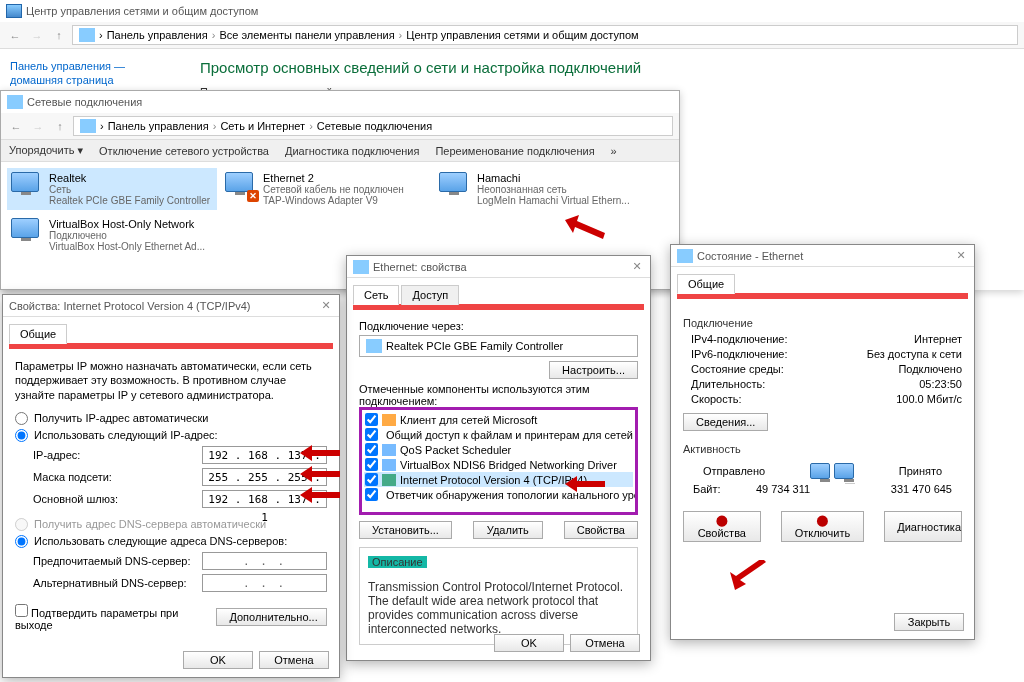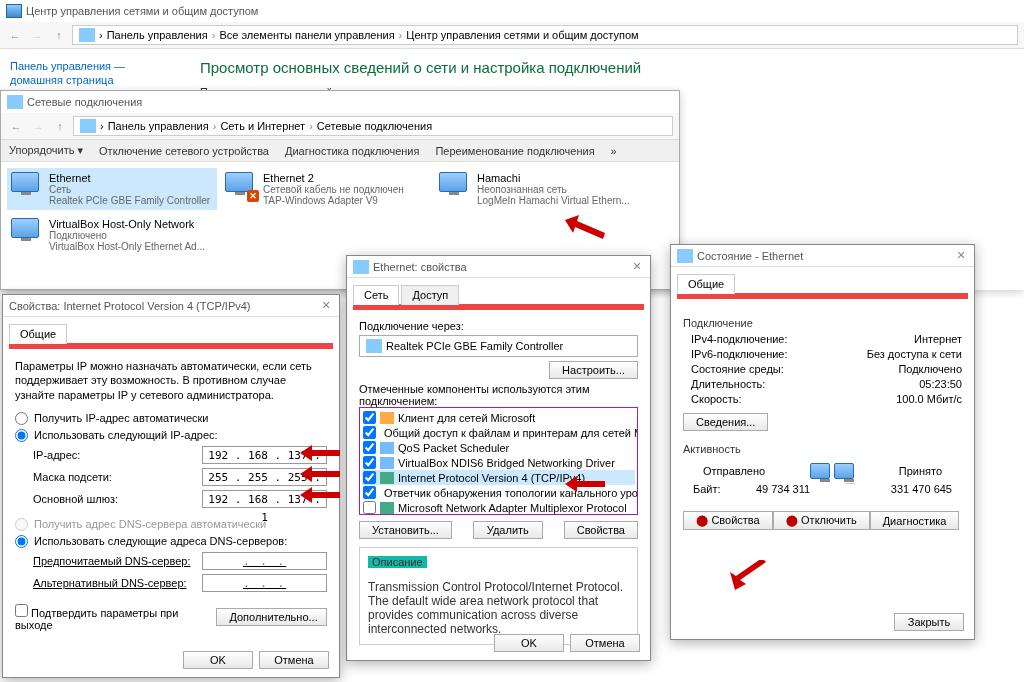--- a/index.html
+++ b/index.html
@@ -40,30 +40,30 @@
   .tab{padding:3px 10px;border:1px solid #ccc;border-bottom:none;background:#fff;margin-right:2px;font-size:11px;position:relative;top:1px;}
   .tab.active{background:#fff;border-bottom:1px solid #fff;}
   .tab.inactive{background:#f0f0f0;}
   .dcontent{padding:10px 12px;font-size:11px;}
   .groupbox{border:1px solid #ccc;padding:8px;margin-bottom:8px;font-size:11px;}
   .grouptitle{background:#14b8a6;margin-top:-14px;margin-bottom:12px;padding:0 4px;display:inline-block;color:#0a6e3a;font-size:11px;}
   .btn{border:1px solid #aaa;background:linear-gradient(#fff,#e8e8e8);padding:2px 12px;font-size:11px;cursor:pointer;min-width:70px;}
   .row{display:flex;align-items:center;margin-bottom:4px;gap:6px;}
   .ipfield{border:1px solid #999;background:#fff;width:130px;height:18px;text-align:center;font-family:monospace;font-size:11px;line-height:18px;}
   .radio,.checkbox{width:13px;height:13px;}
-  .checklist{border:1px solid #a21caf;height:108px;overflow-y:auto;padding:2px;}
+  .checklist{border:3px solid #a21caf;height:108px;overflow-y:auto;padding:2px;}
   .checklist .item{display:flex;align-items:center;gap:4px;padding:1px;font-size:11px;white-space:nowrap;}
   .checklist .item.sel{background:#cce8ff;}
   .net-icon{width:14px;height:12px;display:inline-block;}
   .ni-client{background:#fa4;}
   .ni-share{background:#6c6;}
   .ni-sched{background:#7bf;}
   .ni-drv{background:#7bf;}
   .ni-proto{background:#4a8;}
-  .btnrow{display:flex;gap:0;justify-content:center;margin-top:6px;}
+  .btnrow{display:flex;gap:20px;justify-content:center;margin-top:6px;}
   .closebtn{width:14px;height:14px;text-align:center;line-height:12px;color:#888;cursor:pointer;margin-left:auto;}
   .kv-row{display:flex;justify-content:space-between;margin-bottom:3px;}
   .activity-graph{display:flex;align-items:center;justify-content:space-between;padding:4px 20px;}
   .dual-monitor{display:flex;gap:4px;align-items:center;}
   .arrow{position:absolute;pointer-events:none;}
   .dotline{letter-spacing:2px;color:#666;}
   .label-col{width:170px;}
   .small-icon{width:16px;height:14px;display:inline-block;vertical-align:middle;}
 </style>
 </head>
@@ -137,21 +137,21 @@
     <span class="item">Диагностика подключения</span>
     <span class="item">Переименование подключения</span>
     <span class="item">»</span>
   </div>
   <div class="nc-body" id="nc-adapters">
       <div class="adapter selected">
         <div class="icon">
           <div class="monitor"></div>
         </div>
     <div class="txt">
-          <div>Ethernet</div>
+          <div>Realtek</div>
           <div>Сеть</div>
           <div>Realtek PCIe GBE Family Controller</div>
         </div>
       </div>
       <div class="adapter">
         <div class="icon">
           <div class="monitor"></div>
           <div class="xmark">✕</div>
         </div>
     <div class="txt">
@@ -286,25 +286,20 @@
         <div class="item sel">
           <input type="checkbox" checked="" style="">
     <span class="net-icon ni-proto"></span>
     <span>Internet Protocol Version 4 (TCP/IPv4)</span>
         </div>
         <div class="item">
           <input type="checkbox" checked="" style="">
     <span class="net-icon ni-proto"></span>
     <span>Ответчик обнаружения топологии канального уров</span>
         </div>
-        <div class="item">
-          <input type="checkbox" style="">
-    <span class="net-icon ni-proto"></span>
-    <span>Microsoft Network Adapter Multiplexor Protocol</span>
-        </div>
       </div>
     <div class="btnrow" style="justify-content:space-between;">
       <button class="btn">Установить...</button>
       <button class="btn">Удалить</button>
       <button class="btn">Свойства</button>
     </div>
     <div class="groupbox" style="margin-top:8px;">
       <div class="grouptitle" style="color:#333;">Описание</div>
       <div style="font-size:12px;color:#333;">Transmission Control Protocol/Internet Protocol. The default wide area network protocol that provides communication across diverse interconnected networks.</div>
     </div>
@@ -350,21 +345,21 @@
     </div>
 
     <div class="row" style="margin-top:10px;">
         <input type="radio" name="dnsmode" class="radio" disabled="" style="">
         <span style="color:#999;">Получить адрес DNS-сервера автоматически</span>
       </div>
     <div class="row">
         <input type="radio" name="dnsmode" class="radio" checked="" style="">
         <span>Использовать следующие адреса DNS-серверов:</span>
       </div>
-    <div style="margin-left:18px;text-decoration:underline;">
+    <div style="margin-left:18px;">
       <div class="row">
           <span class="label-col">Предпочитаемый DNS-сервер:</span>
           <div class="ipfield dotline">.       .       .</div>
         </div>
       <div class="row">
           <span class="label-col">Альтернативный DNS-сервер:</span>
           <div class="ipfield dotline">.       .       .</div>
         </div>
     </div>
 

